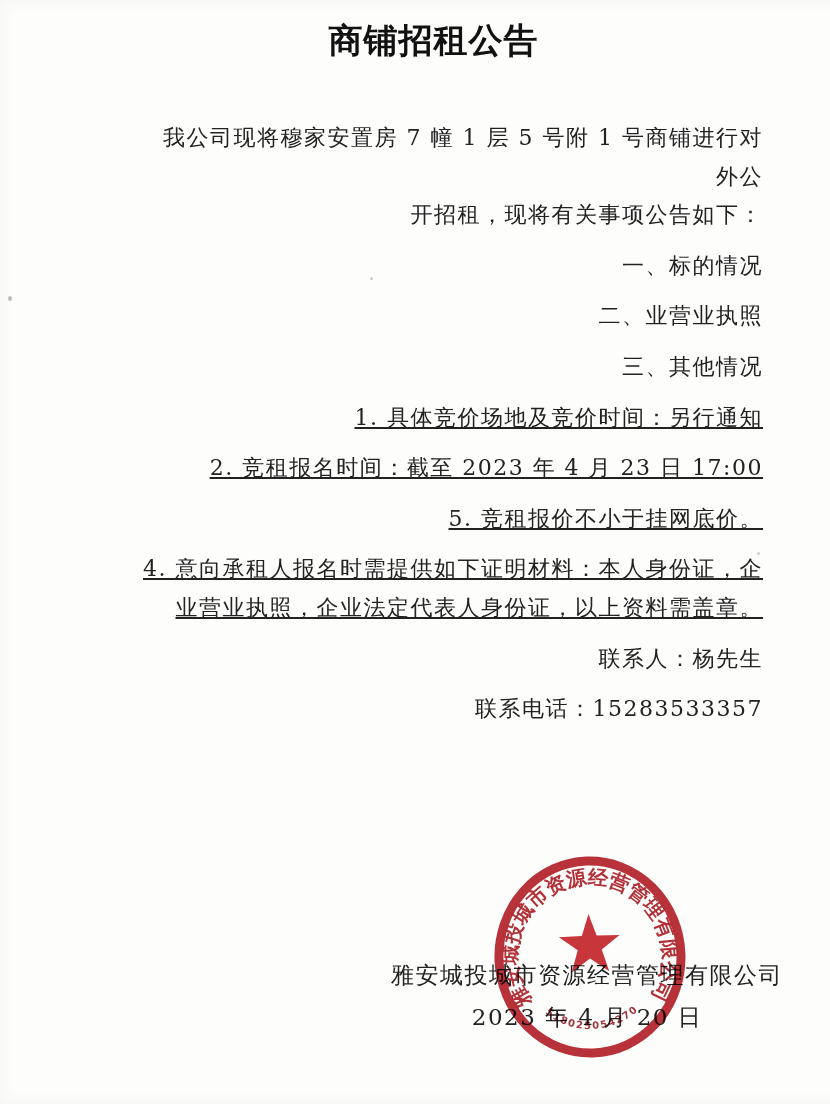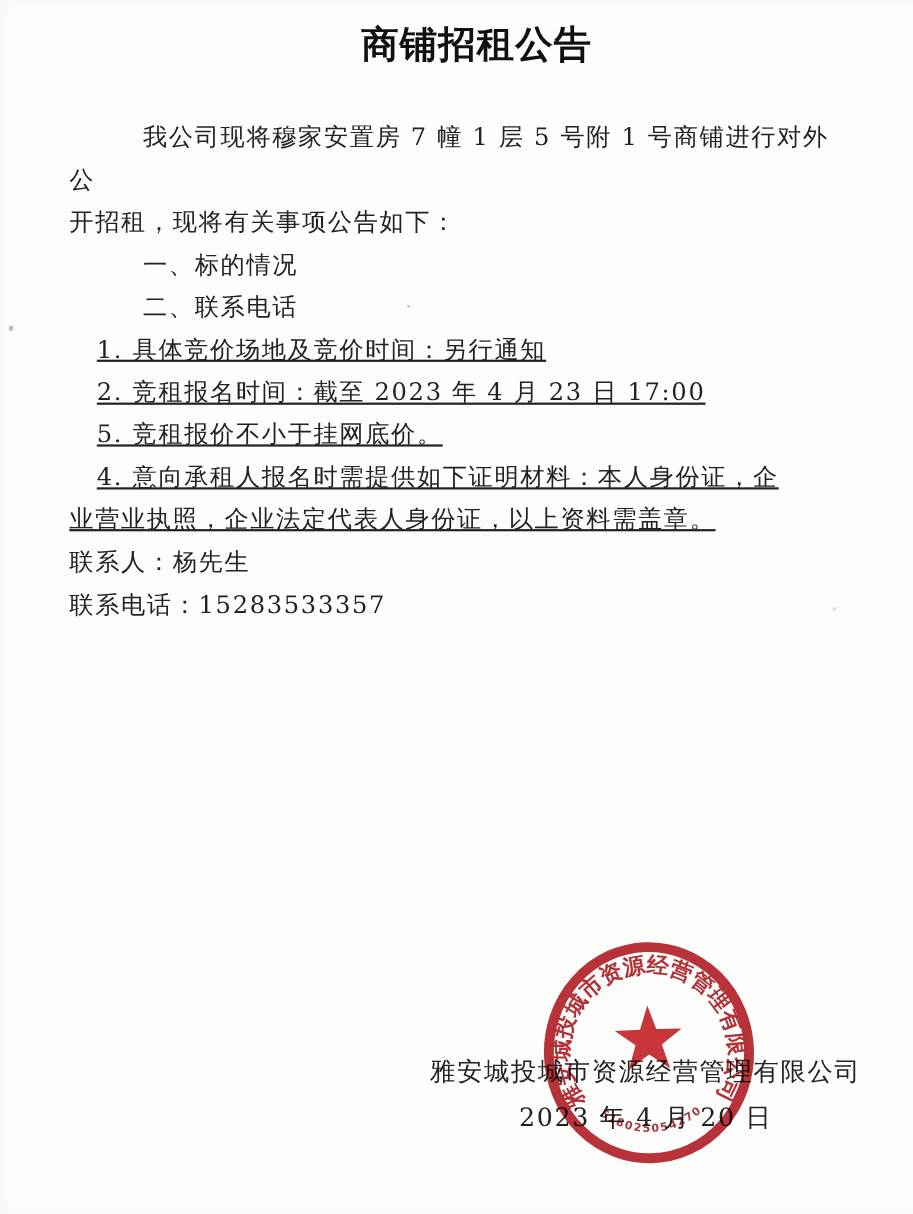--- a/index.html
+++ b/index.html
@@ -17,21 +17,21 @@
   .doc-title{
     position:absolute;top:18px;left:0;right:0;
     margin:0;text-align:center;
     font-size:34px;font-weight:700;letter-spacing:1px;color:#111;
   }
   .doc-body{
     position:absolute;left:63px;top:107px;width:712px;
     font-size:22px;line-height:38.6px;letter-spacing:1.5px;
     color:#222;
   }
-  .doc-body p{margin:0;white-space:pre-line;}
+  .doc-body p{margin:12px;white-space:pre-line;text-align:right;}
   .pi{text-indent:67px;}   
   .pl{text-indent:25px;text-decoration:underline;}   
   .pp{text-indent:0;}      
   .ps{margin-left:19px;}   
   .signature{
     position:absolute;top:960px;right:84px;
     text-align:center;font-size:23px;letter-spacing:1.5px;color:#222;
   }
   .signature .company{line-height:30px;}
   .signature .date{margin-top:13px;line-height:28px;}
@@ -52,21 +52,22 @@
 <body>
 
 <div class="page">
 
   <h1 class="doc-title">商铺招租公告</h1>
 
   <div class="doc-body">
     <p class="pi">我公司现将穆家安置房 7 幢 1 层 5 号附 1 号商铺进行对外公
 开招租，现将有关事项公告如下：</p>
     <p class="pi">一、标的情况</p>
-    <p class="pi">二、联系电话</p>
+    <p class="pi">二、业营业执照</p>
+    <p class="pi">三、其他情况</p>
     <p class="pl">1. 具体竞价场地及竞价时间：另行通知</p>
     <p class="pl">2. 竞租报名时间：截至 2023 年 4 月 23 日 17:00</p>
     <p class="pl">5. 竞租报价不小于挂网底价。</p>
     <p class="pl">4. 意向承租人报名时需提供如下证明材料：本人身份证，企
 业营业执照，企业法定代表人身份证，以上资料需盖章。</p>
     <p class="pp">联系人：杨先生</p>
     <p class="pp">联系电话：15283533357</p>
   </div>
 
   <div class="signature">

